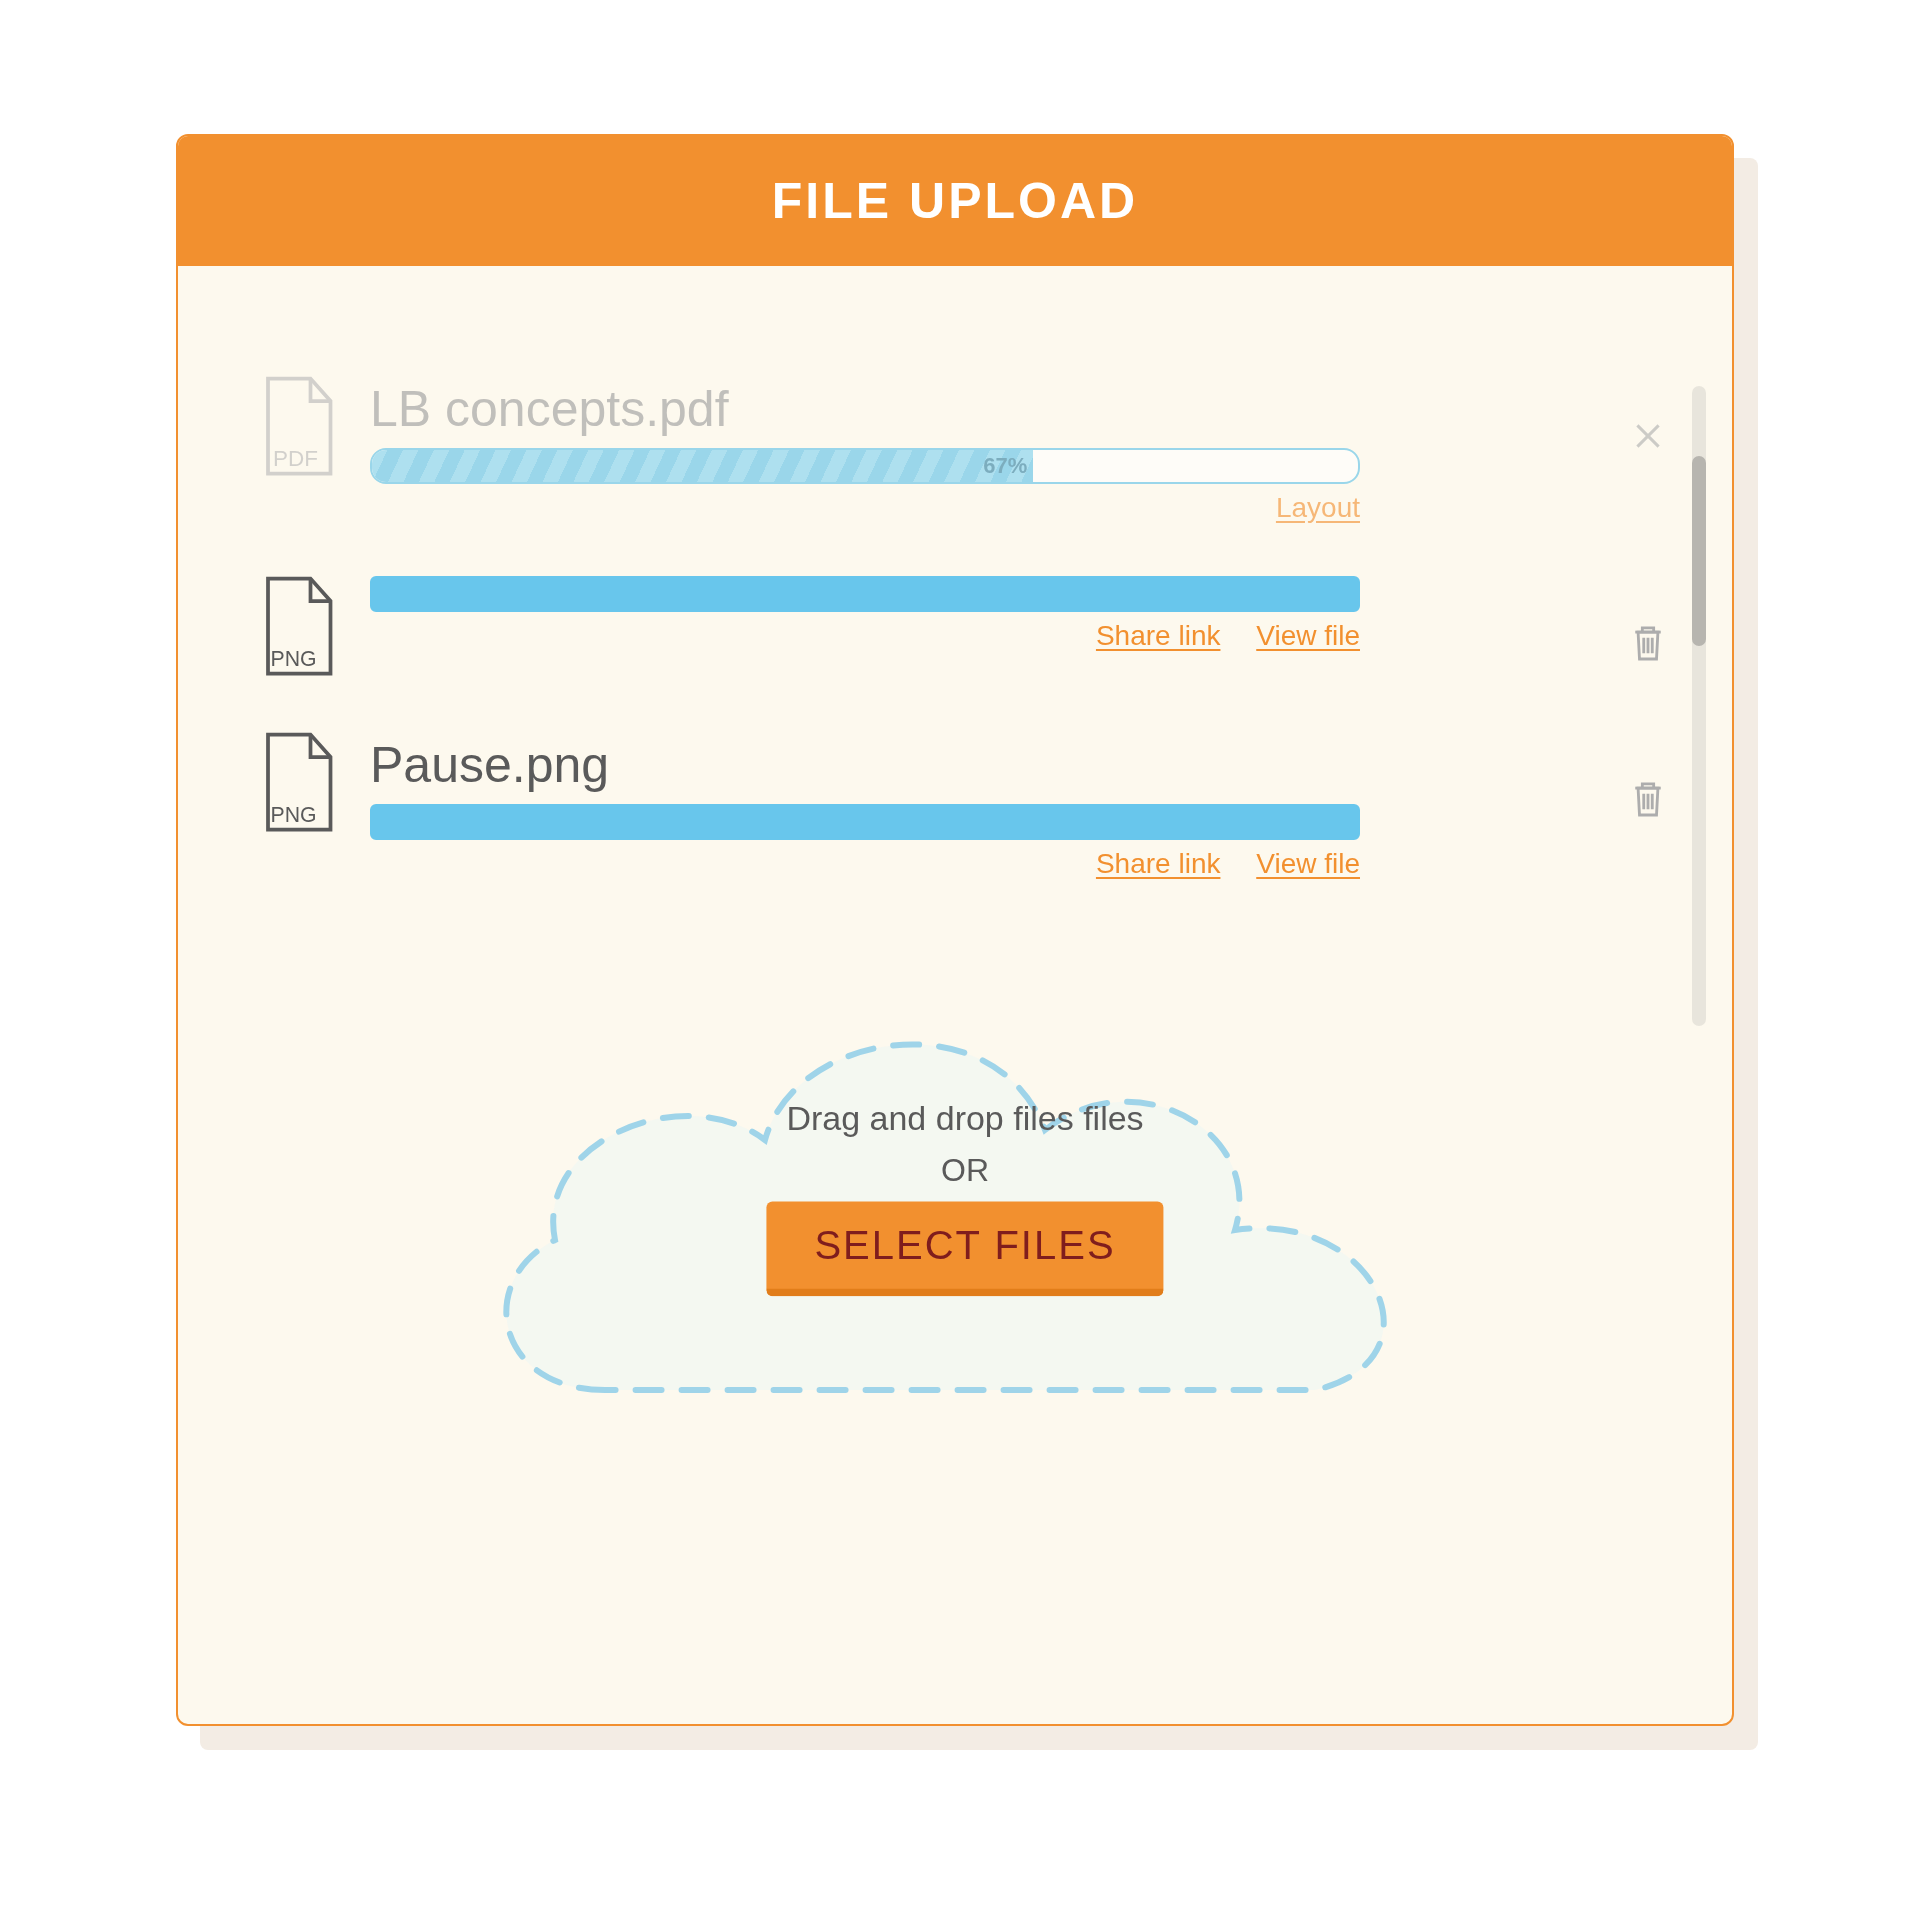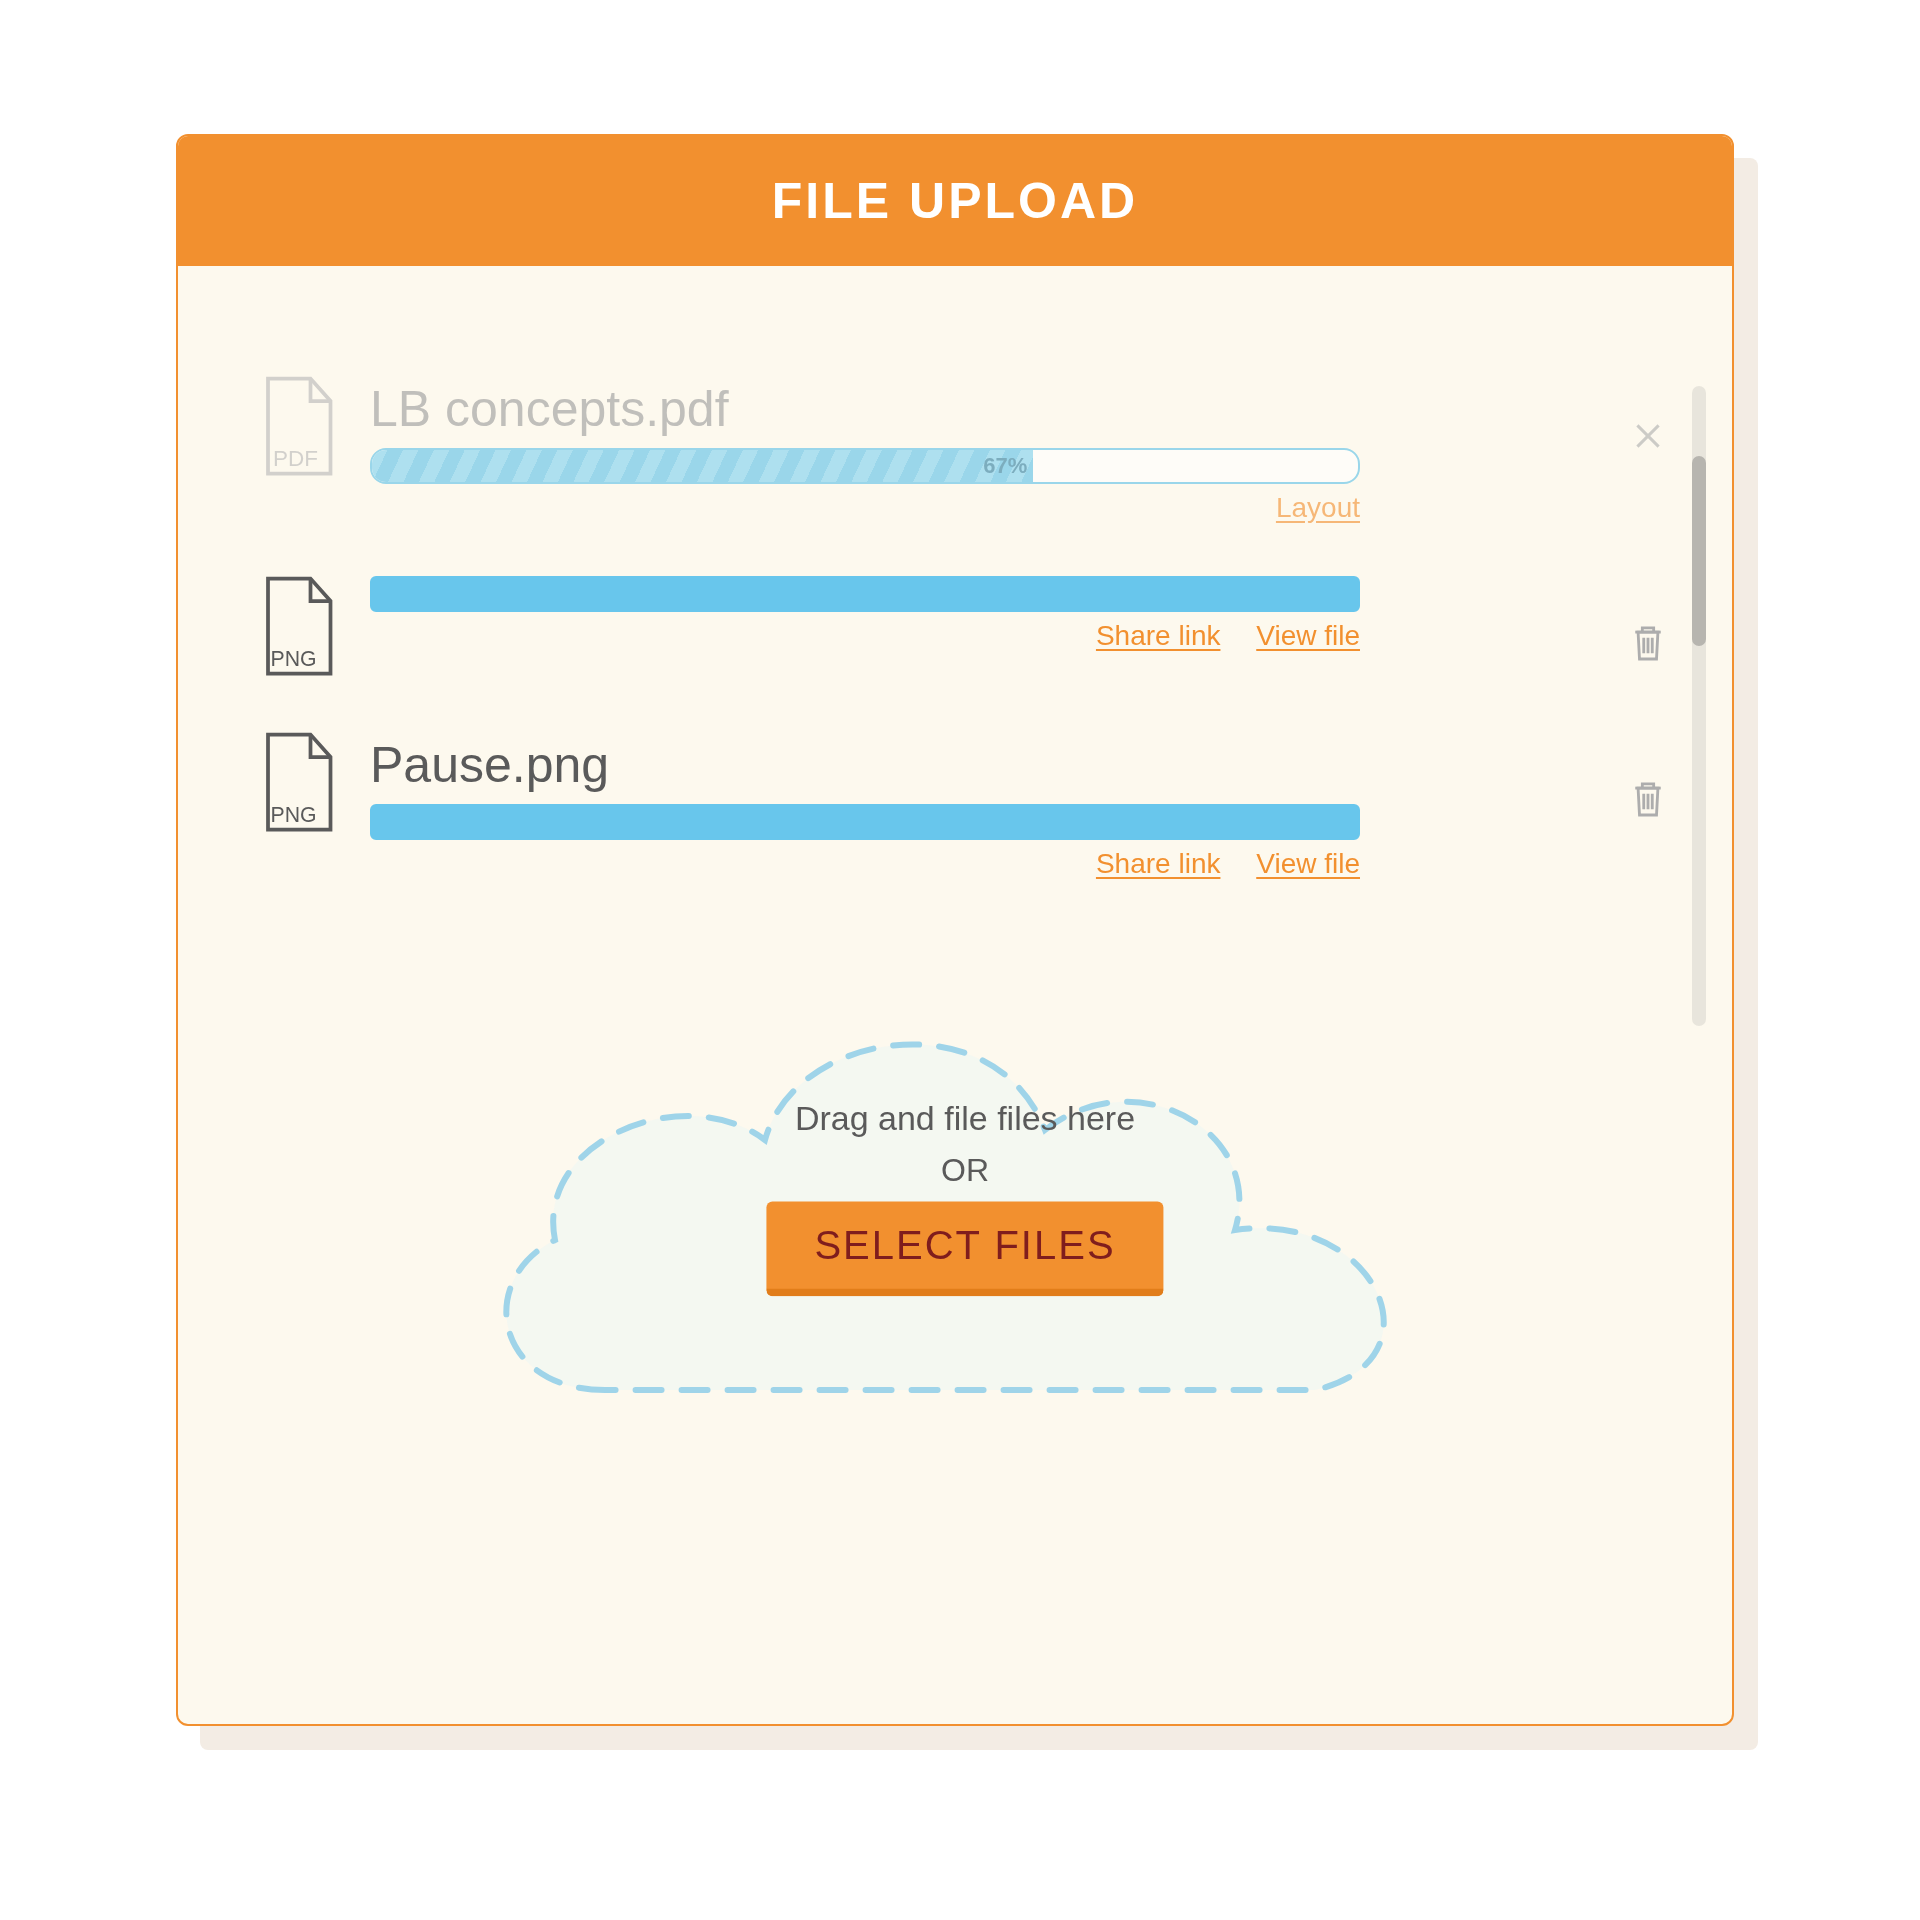--- a/index.html
+++ b/index.html
@@ -325,21 +325,21 @@
         <svg class="cloud-svg" viewBox="0 0 1060 500">
           <path d="M170 430
                    C60 430 40 320 120 280
                    C100 180 250 120 330 180
                    C360 70 560 40 610 170
                    C700 100 830 170 800 270
                    C940 250 1010 400 880 430
                    Z" fill="#EFF7F3" fill-opacity="0.6" stroke="#9FD4E9" stroke-width="6" stroke-dasharray="26 20" stroke-linecap="round"></path>
         </svg>
         <div class="drop-inner">
-          <div class="drop-text">Drag and file files here</div>
+          <div class="drop-text">Drag and drop files files</div>
           <div class="drop-or">OR</div>
           <button class="select-btn">SELECT FILES</button>
         </div>
       </div>
 
     </div>
 
     <div class="scrollbar">
       <div class="scroll-thumb"></div>
     </div>

